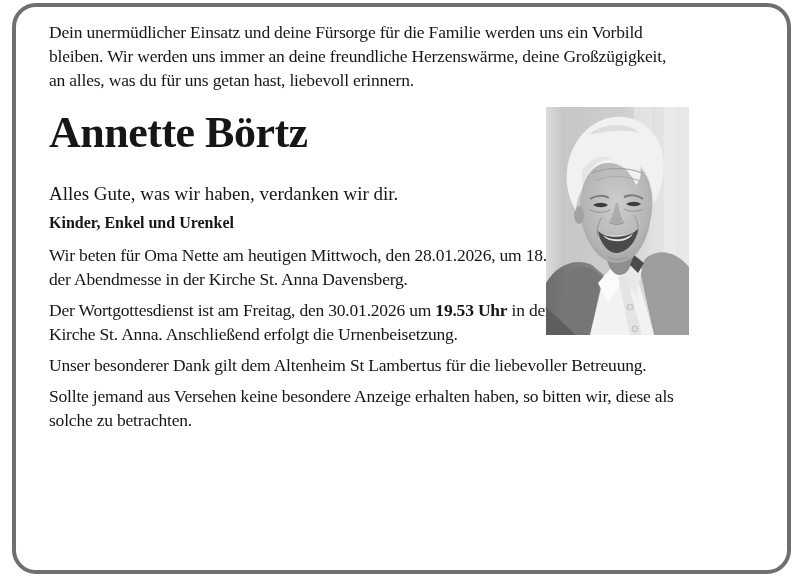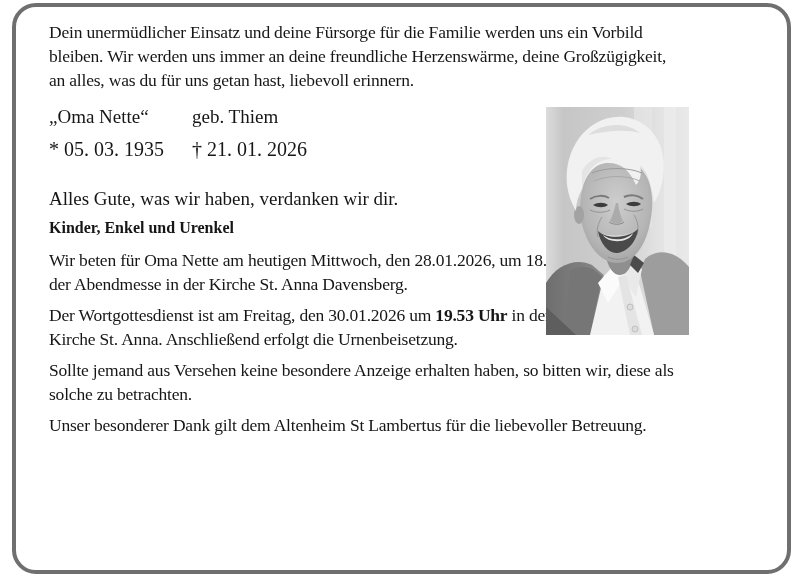--- a/index.html
+++ b/index.html
@@ -79,44 +79,39 @@
 </head>
 <body>
 
 <div class="page">
   <div class="notice">
 
     <p class="intro prewrap">Dein unermüdlicher Einsatz und deine Fürsorge für die Familie werden uns ein Vorbild
 bleiben. Wir werden uns immer an deine freundliche Herzenswärme, deine Großzügigkeit,
 an alles, was du für uns getan hast, liebevoll erinnern.</p>
 
+    <h1 class="deceased-name">Annette Börtz</h1>
 
-    <div class="name-details">
-      <span class="nickname">„Oma Nette“</span>
-      <span class="maiden-name">geb. Thiem</span>
-      <span class="birth-date">* 05. 03. 1935</span>
-      <span class="death-date">† 21. 01. 2026</span>
-    </div>
 
     <p class="tribute-line">Alles Gute, was wir haben, verdanken wir dir.</p>
 
 
     <p class="mourners-line">Kinder, Enkel und Urenkel</p>
 
 
     <p class="body-par prayer-info prewrap">Wir beten für Oma Nette am heutigen Mittwoch, den 28.01.2026, um 18.30 Uhr während
 der Abendmesse in der Kirche St. Anna Davensberg.</p>
 
     <p class="body-par service-info prewrap"><span>Der Wortgottesdienst ist am Freitag, den 30.01.2026 um </span><span class="service-time">19.53 Uhr</span><span> in der Burgkapelle der
 Kirche St. Anna. Anschließend erfolgt die Urnenbeisetzung.</span></p>
 
+    <p class="body-par thanks-line">Unser besonderer Dank gilt dem Altenheim St Lambertus für die liebevoller Betreuung.</p>
+
     <p class="body-par disclaimer-line prewrap">Sollte jemand aus Versehen keine besondere Anzeige erhalten haben, so bitten wir, diese als
 solche zu betrachten.</p>
-
-    <p class="body-par thanks-line">Unser besonderer Dank gilt dem Altenheim St Lambertus für die liebevoller Betreuung.</p>
 
     <div class="portrait-photo">
       <svg viewBox="0 0 143 228" xmlns="http://www.w3.org/2000/svg">
         <defs>
           <linearGradient id="bgGrad" x1="0" y1="0" x2="1" y2="0">
             <stop offset="0" stop-color="#dcdcdc"></stop>
             <stop offset="0.12" stop-color="#c6c6c6"></stop>
             <stop offset="0.55" stop-color="#cfcfcf"></stop>
             <stop offset="0.78" stop-color="#e2e2e2"></stop>
             <stop offset="1" stop-color="#e9e9e9"></stop>

